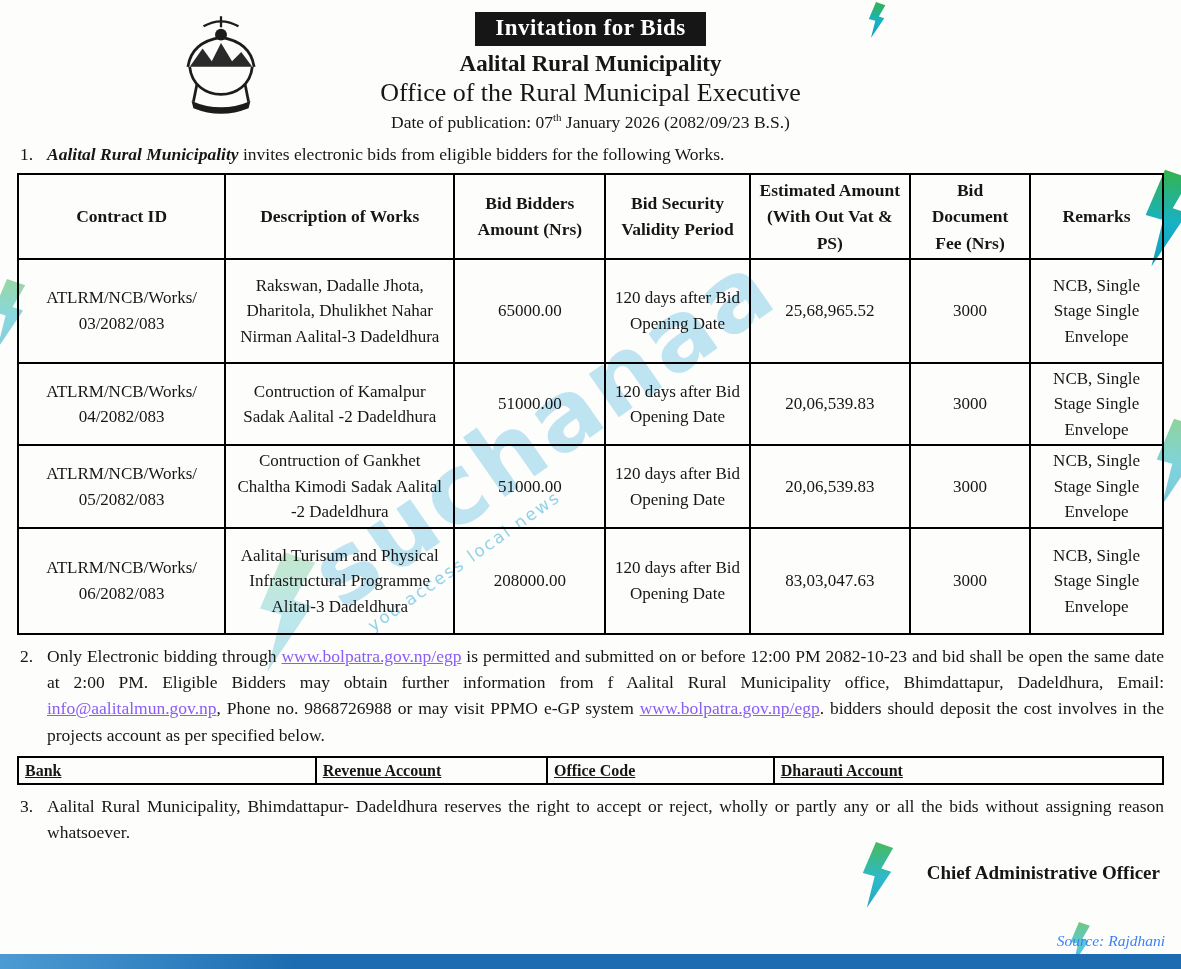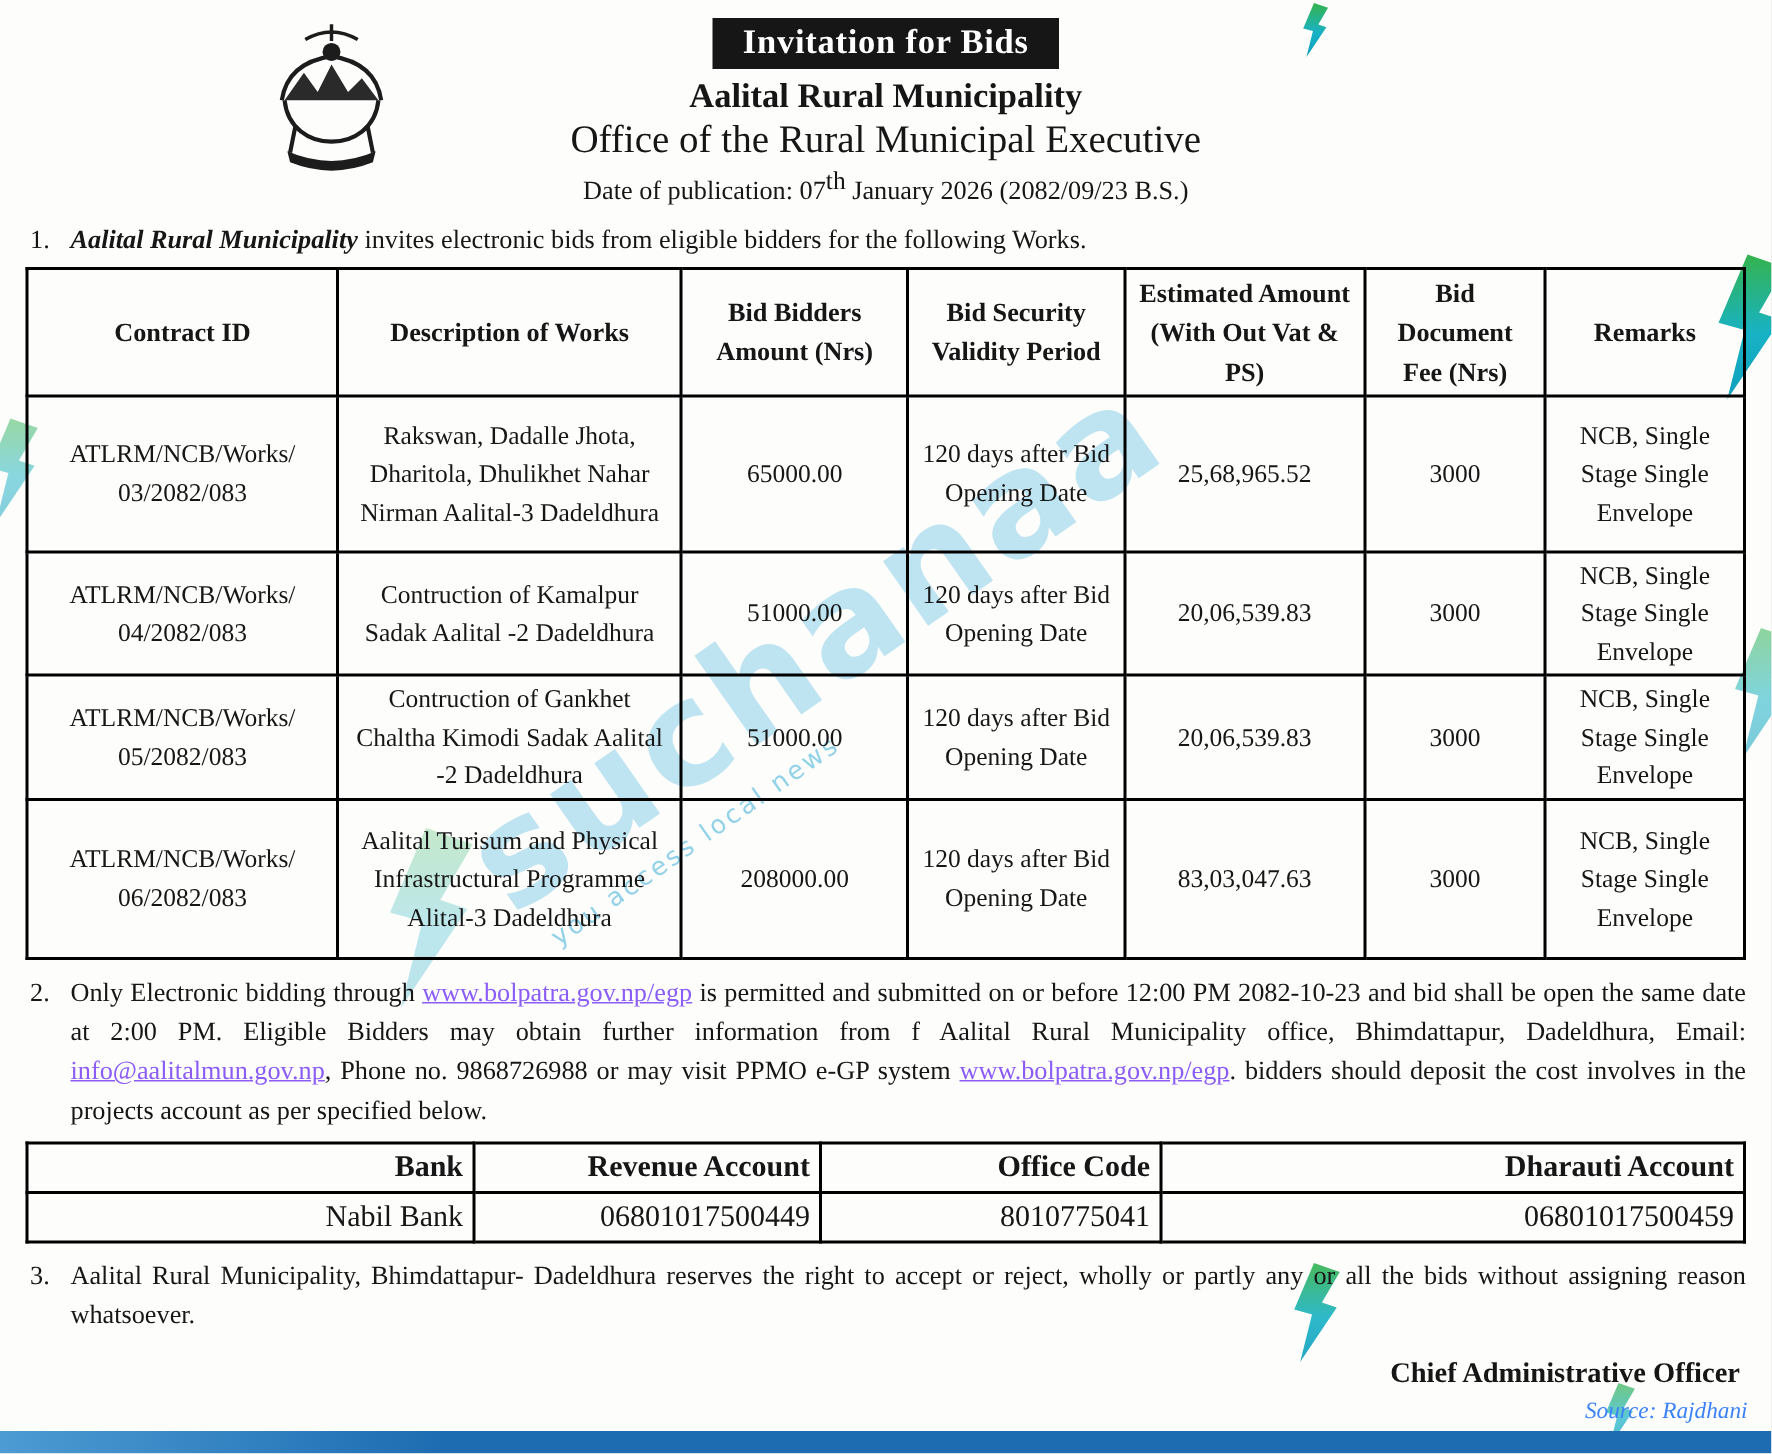--- a/index.html
+++ b/index.html
@@ -30,21 +30,21 @@
   .header { position:relative; text-align:center; }
   .logo { position:absolute; left:158px; top:6px; width:92px; height:106px; }
   .banner {
     display:inline-block; background:#161616; color:#ffffff;
     font-weight:bold; font-size:23px; padding:3px 20px 5px; margin-top:6px; letter-spacing:0.5px;
   }
   .muni   { font-size:23px; font-weight:bold; margin-top:5px; }
   .office { font-size:26px; font-weight:normal; margin-top:1px; }
   .loc    { font-size:17px; font-weight:bold; margin-top:4px; }
   .date   { font-size:17.5px; margin-top:3px; }
-  .date sup { font-size:17px; }
+  .date sup { font-size:11px; }
 
   .clause { display:flex; font-size:17.5px; line-height:1.5; margin-top:8px; }
   .clause .num { flex:0 0 30px; padding-left:3px; }
   .clause .body { flex:1; text-align:justify; }
   .em-bi { font-weight:bold; font-style:italic; }
   .link { text-decoration:underline; color:#8b5cf6; cursor:pointer; }
 
   table { border-collapse:collapse; width:100%; table-layout:fixed; background:transparent; }
   .bid-table { margin-top:6px; }
   .bid-table th, .bid-table td {
@@ -52,22 +52,22 @@
     padding:2px 7px; font-size:17px; line-height:1.5; background:transparent;
   }
   .bid-table th { font-weight:bold; height:72px; font-size:17.5px; }
   .bid-table tr.r1 td { height:104px; }
   .bid-table tr.r2 td { height:80px; }
   .bid-table tr.r3 td { height:80px; }
   .bid-table tr.r4 td { height:106px; }
 
   .bank-table { margin-top:8px; }
   .bank-table th, .bank-table td {
-    border:2px solid #000; text-align:right; vertical-align:middle;
-    padding:1px 6px; font-size:20px; line-height:1.45; background:transparent;
+    border:2px solid #000; text-align:left; vertical-align:middle;
+    padding:1px 6px; font-size:16px; line-height:1.45; background:transparent;text-decoration:underline;
   }
   .bank-table th { font-weight:bold; }
 
   .signature { text-align:right; font-weight:bold; font-size:19px; margin-top:16px; padding-right:4px; }
 
   .source {
     position:absolute; right:16px; bottom:19px; z-index:3;
     font-style:italic; font-size:15.5px; color:#3b82f6;
   }
   .footer-bar {
@@ -220,26 +220,20 @@
           <col style="width:19.8%">
           <col style="width:34.0%">
       </colgroup>
       <tbody>
           <tr>
         <th>Bank</th>
         <th>Revenue Account</th>
         <th>Office Code</th>
         <th>Dharauti Account</th>
       </tr>
-      <tr>
-        <td>Nabil Bank</td>
-        <td>06801017500449</td>
-        <td>8010775041</td>
-        <td>06801017500459</td>
-      </tr>
     </tbody>
       </table>
 
     <div class="clause">
       <span class="num">3.</span>
       <div class="body">Aalital Rural Municipality, Bhimdattapur- Dadeldhura reserves the right to accept or reject, wholly or partly any or all the bids without assigning reason whatsoever.</div>
     </div>
 
     <div class="signature">Chief Administrative Officer</div>
   </div>

